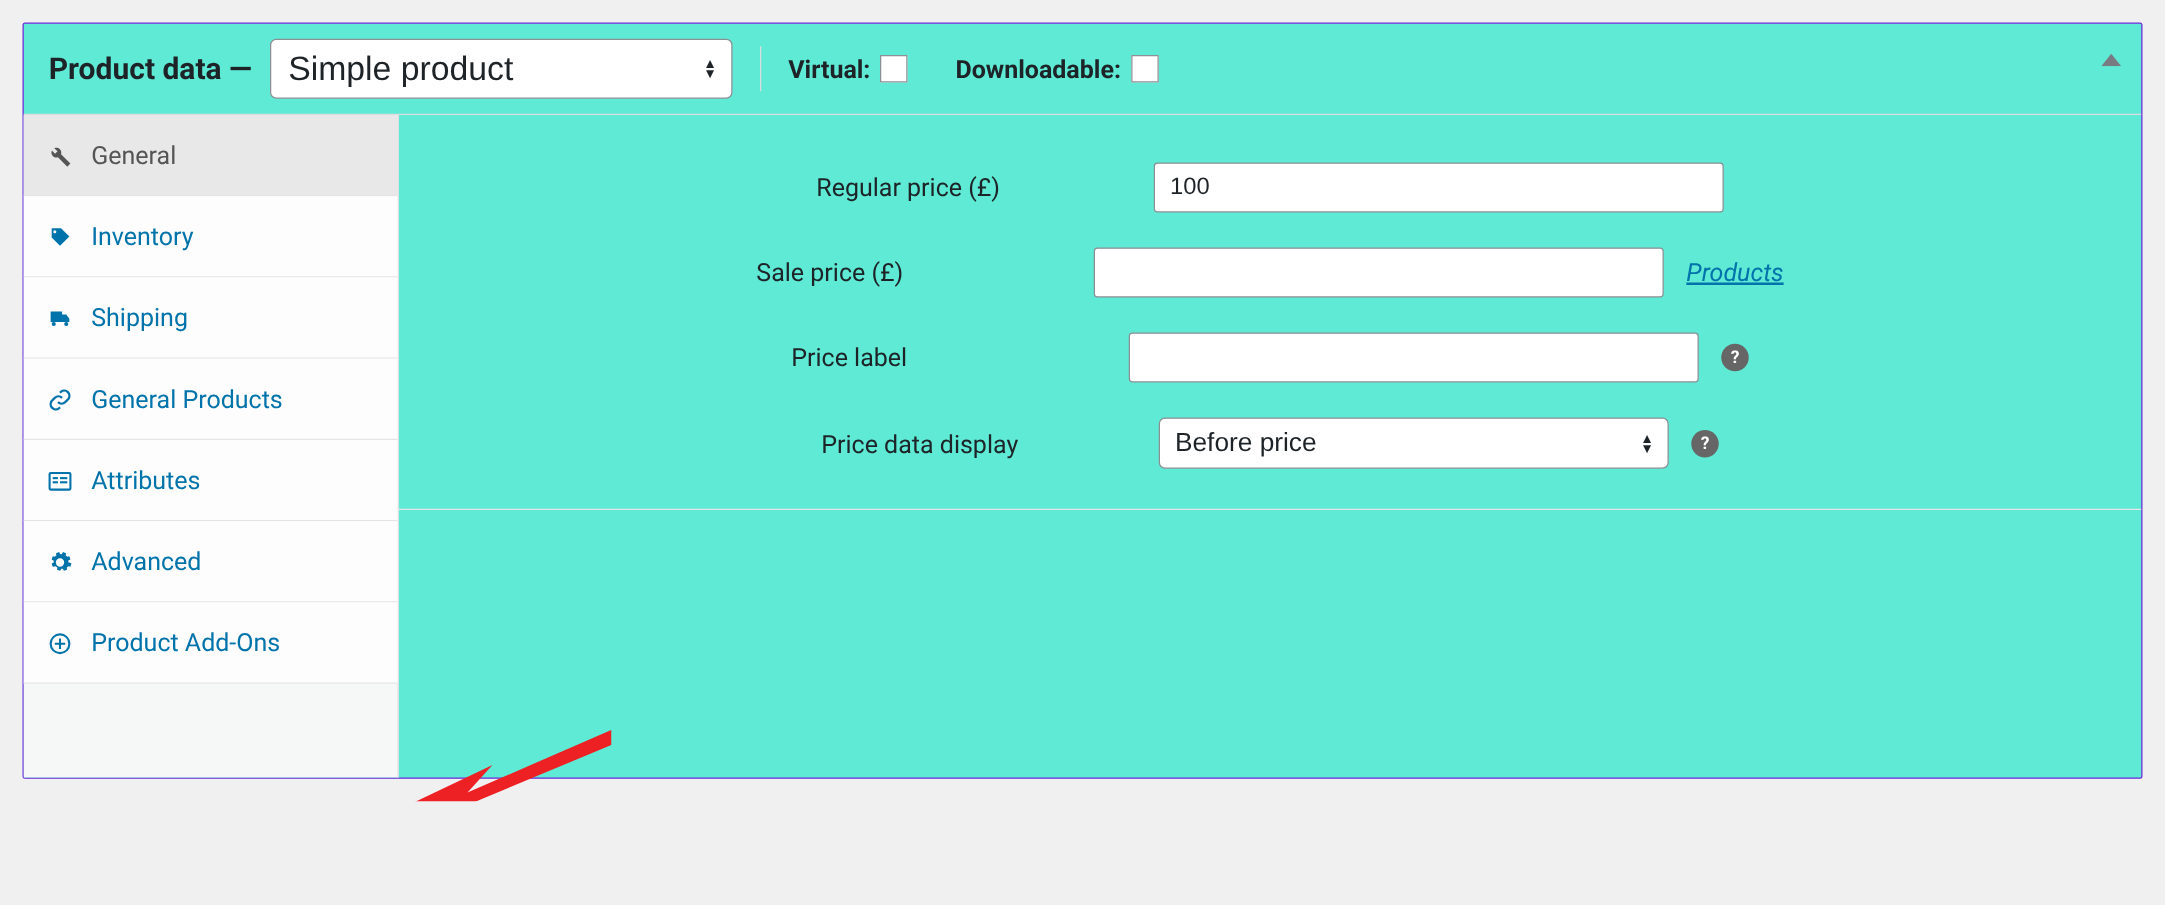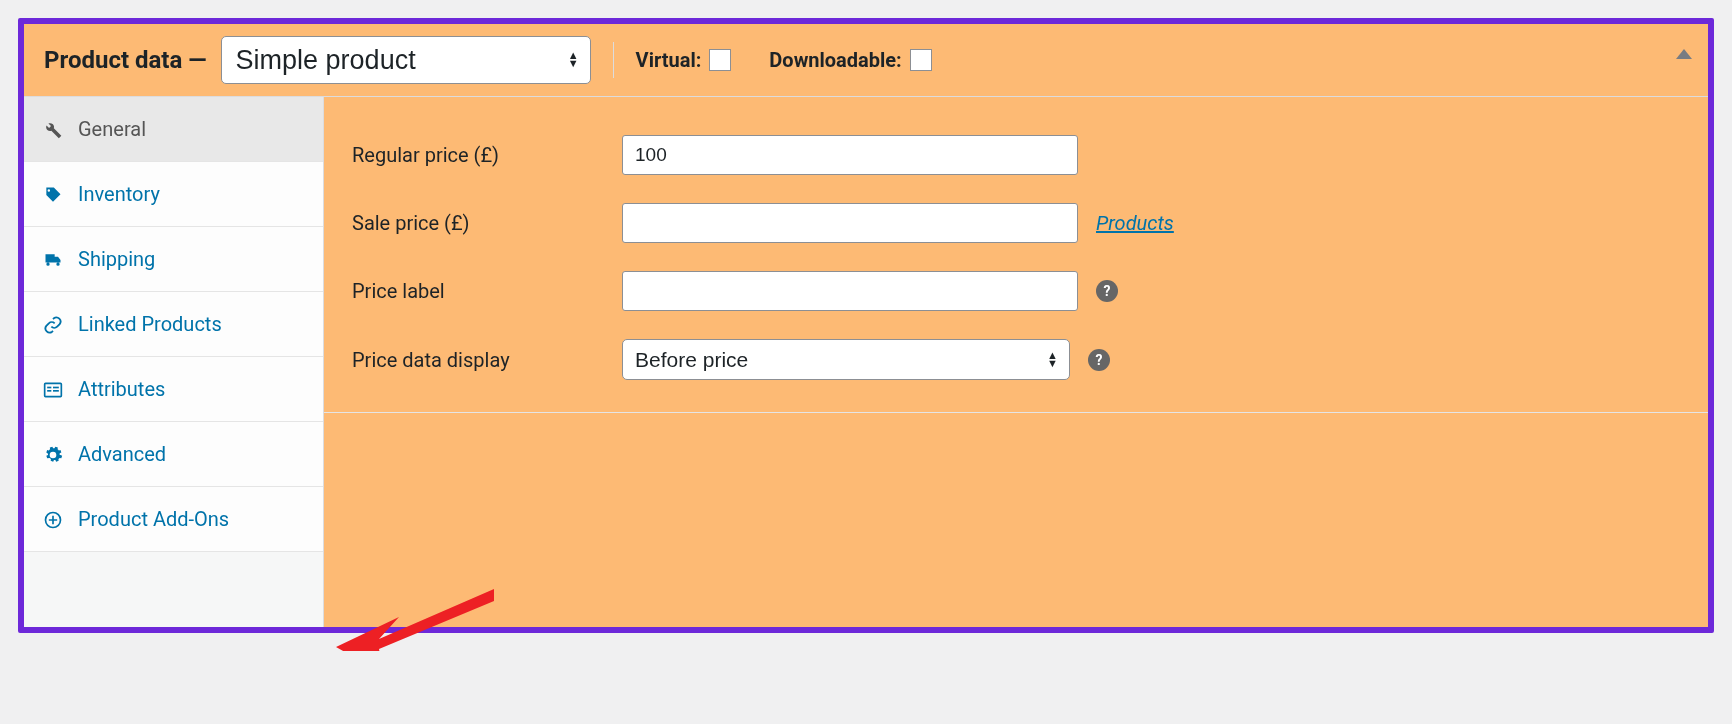--- a/index.html
+++ b/index.html
@@ -4,22 +4,22 @@
 <style>
   * { box-sizing: border-box; margin: 0; padding: 0; }
   body {
     font-family: -apple-system, BlinkMacSystemFont, "Segoe UI", Roboto, sans-serif;
     background: #f0f0f1;
     padding: 18px;
     font-size: 18px;
     color: #1d2327;
   }
   .panel {
-    background: #fdba74;
-    border: 6px solid #6d28d9;
+    background: #5eead4;
+    border: 1px solid #6d28d9;
     border-radius: 2px;
     position: relative;
   }
   .panel-header {
     display: flex;
     align-items: center;
     padding: 12px 20px;
     border-bottom: 1px solid #dcdcde;
     gap: 14px;
   }
@@ -113,37 +113,38 @@
   }
   .tab .ic svg { width: 20px; height: 20px; }
   .main {
     flex: 1;
     padding: 24px 0 0 0;
   }
   .form-row {
     display: flex;
     align-items: center;
     padding: 14px 28px;
+    justify-content: center;
   }
   .form-row .lbl {
     width: 270px;
     font-size: 20px;
     color: #1d2327;
   }
   .txt-input {
     width: 456px;
     font-size: 19px;
     padding: 8px 12px;
     border: 1px solid #8c8f94;
     border-radius: 3px;
     background: #fff;
     color: #1d2327;
   }
   .sel-input {
-    width: 448px;
+    width: 408px;
     font-size: 21px;
     padding: 8px 40px 8px 12px;
     border: 1px solid #8c8f94;
     border-radius: 5px;
     background: #fff;
     color: #1d2327;
     appearance: none;
   }
   .schedule-link {
     margin-left: 18px;
@@ -244,21 +245,21 @@
         <span>Shipping</span>
       </div>
 
       <div class="tab">
         <span class="ic">
           <svg viewBox="0 0 24 24" fill="none" stroke="currentColor" stroke-width="2.2">
               <path d="M10 14a5 5 0 007 0l3-3a5 5 0 00-7-7l-1 1"></path>
               <path d="M14 10a5 5 0 00-7 0l-3 3a5 5 0 007 7l1-1"></path>
             </svg>
         </span>
-        <span>Linked Products</span>
+        <span>General Products</span>
       </div>
 
       <div class="tab">
         <span class="ic">
           <svg viewBox="0 0 24 24" fill="currentColor">
               <rect x="2" y="4" width="20" height="16" rx="1" fill="none" stroke="currentColor" stroke-width="2"></rect>
               <rect x="5" y="8" width="5" height="2"></rect>
               <rect x="12" y="8" width="7" height="2"></rect>
               <rect x="5" y="12" width="5" height="2"></rect>
               <rect x="12" y="12" width="7" height="2"></rect>

